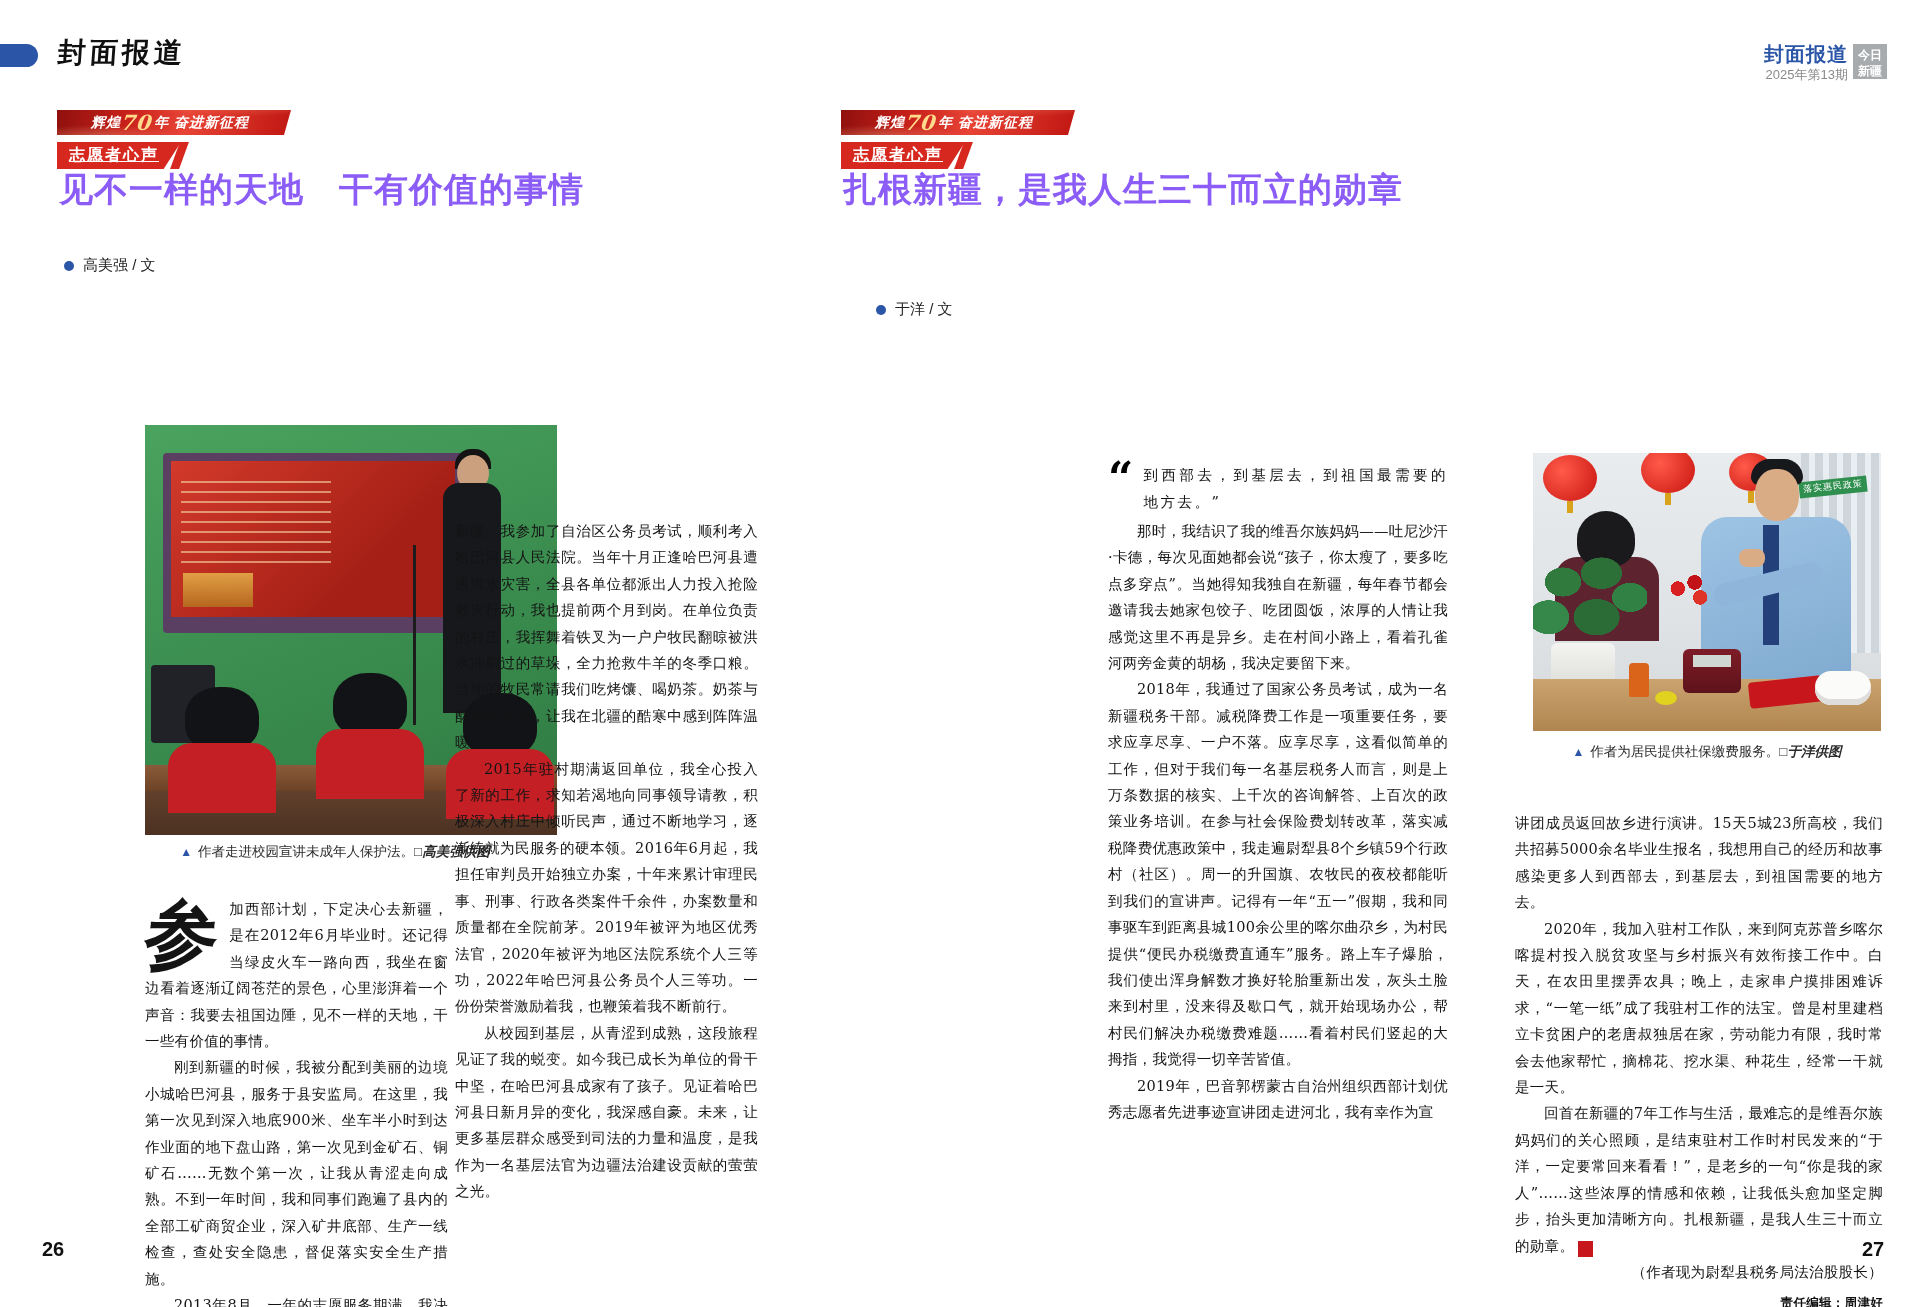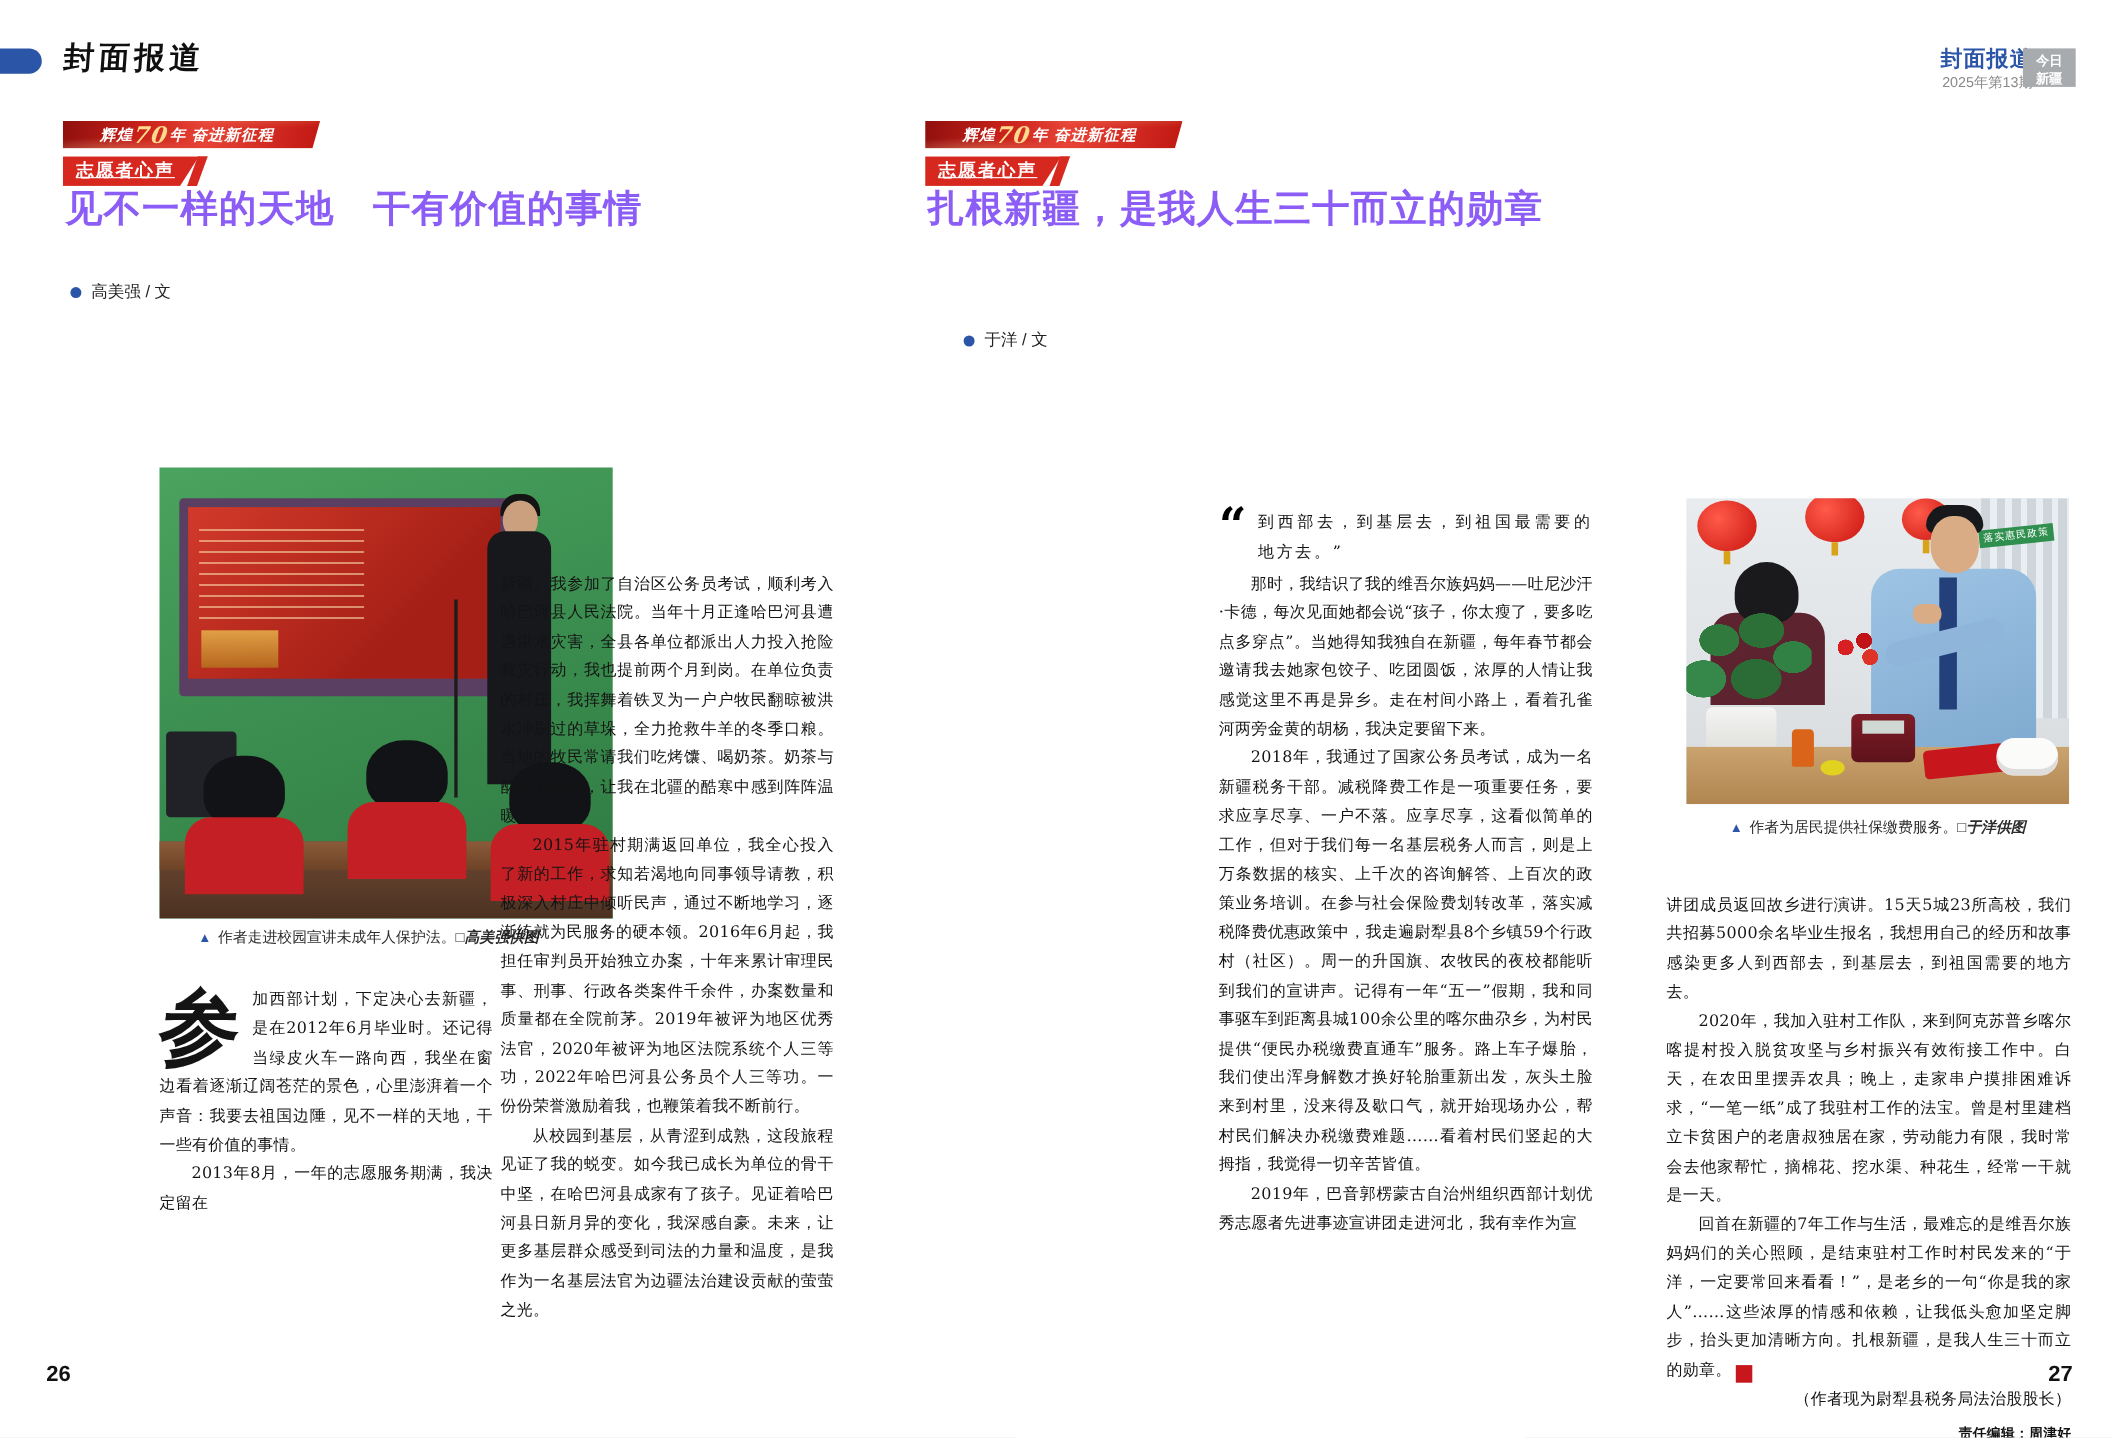--- a/index.html
+++ b/index.html
@@ -12,21 +12,21 @@
   
   .corner-pill { position:absolute; left:0; top:44px; width:38px; height:23px;
     background:#2b55a7; border-radius:0 12px 12px 0; }
   .section-title-left { position:absolute; left:58px; top:34px;
     font-family:"DejaVu Serif", serif; font-weight:bold; font-size:28px;
     transform:skewX(-4deg); letter-spacing:4px; color:#101010; }
   .issue-block { position:absolute; right:72px; top:42px; text-align:right; line-height:1.25; }
   .issue-block .sec { font-family:"Liberation Sans", sans-serif; font-weight:bold;
     font-size:20px; color:#2b55a7; letter-spacing:1px; }
   .issue-block .num { font-family:"Liberation Sans", sans-serif; font-size:13px; color:#8a8a8a; }
-  .logo-box { position:absolute; right:33px; top:44px; width:48px; height:35px;
+  .logo-box { position:absolute; right:33px; top:44px; width:34px; height:35px;
     background:#a8abae; color:#fff; font-family:"Liberation Sans", sans-serif;
     font-weight:bold; font-size:12px; line-height:1.35; text-align:center; padding-top:3px; }
   
   .banner { position:absolute; height:25px; width:234px; display:flex; align-items:center;
     padding-left:34px; color:#fff; font-style:italic; font-weight:bold;
     font-family:"Liberation Sans", sans-serif; font-size:14px; letter-spacing:1px;
     background:linear-gradient(100deg,#8f100d 0%, #c8201a 30%, #e84436 55%, #c01712 100%);
     clip-path:polygon(0 0, 100% 0, 97% 100%, 0 100%);
   }
   .banner::before { content:""; position:absolute; left:0; top:0; width:100%; height:100%;
@@ -216,20 +216,21 @@
       </div>
   </div>
   <div class="caption" style="left:129px; top:843px; width:412px;">
     <span class="tri">▲</span><span>作者走进校园宣讲未成年人保护法。</span><span class="photocredit">□高美强供图</span>
   </div>
 
   <div class="col" style="left:145px; top:896px; width:303px;">
     <div class="para cont">
       <span class="dropcap">参</span><span>加西部计划，下定决心去新疆，是在2012年6月毕业时。还记得当绿皮火车一路向西，我坐在窗边看着逐渐辽阔苍茫的景色，心里澎湃着一个声音：我要去祖国边陲，见不一样的天地，干一些有价值的事情。</span>
     </div>
+    <div class="para">刚到新疆的时候，我被分配到美丽的边境小城哈巴河县，服务于县安监局。在这里，我第一次见到深入地底900米、坐车半小时到达作业面的地下盘山路，第一次见到金矿石、铜矿石……无数个第一次，让我从青涩走向成熟。不到一年时间，我和同事们跑遍了县内的全部工矿商贸企业，深入矿井底部、生产一线检查，查处安全隐患，督促落实安全生产措施。</div>
     <div class="para">2013年8月，一年的志愿服务期满，我决定留在</div>
   </div>
 
   <div class="col" style="left:455px; top:518px; width:303px;">
     <div class="para cont">新疆。我参加了自治区公务员考试，顺利考入哈巴河县人民法院。当年十月正逢哈巴河县遭遇洪水灾害，全县各单位都派出人力投入抢险救灾行动，我也提前两个月到岗。在单位负责的村庄，我挥舞着铁叉为一户户牧民翻晾被洪水冲刷过的草垛，全力抢救牛羊的冬季口粮。当地的牧民常请我们吃烤馕、喝奶茶。奶茶与酥油的浓香，让我在北疆的酷寒中感到阵阵温暖。</div>
     <div class="para">2015年驻村期满返回单位，我全心投入了新的工作，求知若渴地向同事领导请教，积极深入村庄中倾听民声，通过不断地学习，逐渐练就为民服务的硬本领。2016年6月起，我担任审判员开始独立办案，十年来累计审理民事、刑事、行政各类案件千余件，办案数量和质量都在全院前茅。2019年被评为地区优秀法官，2020年被评为地区法院系统个人三等功，2022年哈巴河县公务员个人三等功。一份份荣誉激励着我，也鞭策着我不断前行。</div>
     <div class="para">
       <span>从校园到基层，从青涩到成熟，这段旅程见证了我的蜕变。如今我已成长为单位的骨干中坚，在哈巴河县成家有了孩子。见证着哈巴河县日新月异的变化，我深感自豪。未来，让更多基层群众感受到司法的力量和温度，是我作为一名基层法官为边疆法治建设贡献的萤萤之光。</span>
     </div>
 

